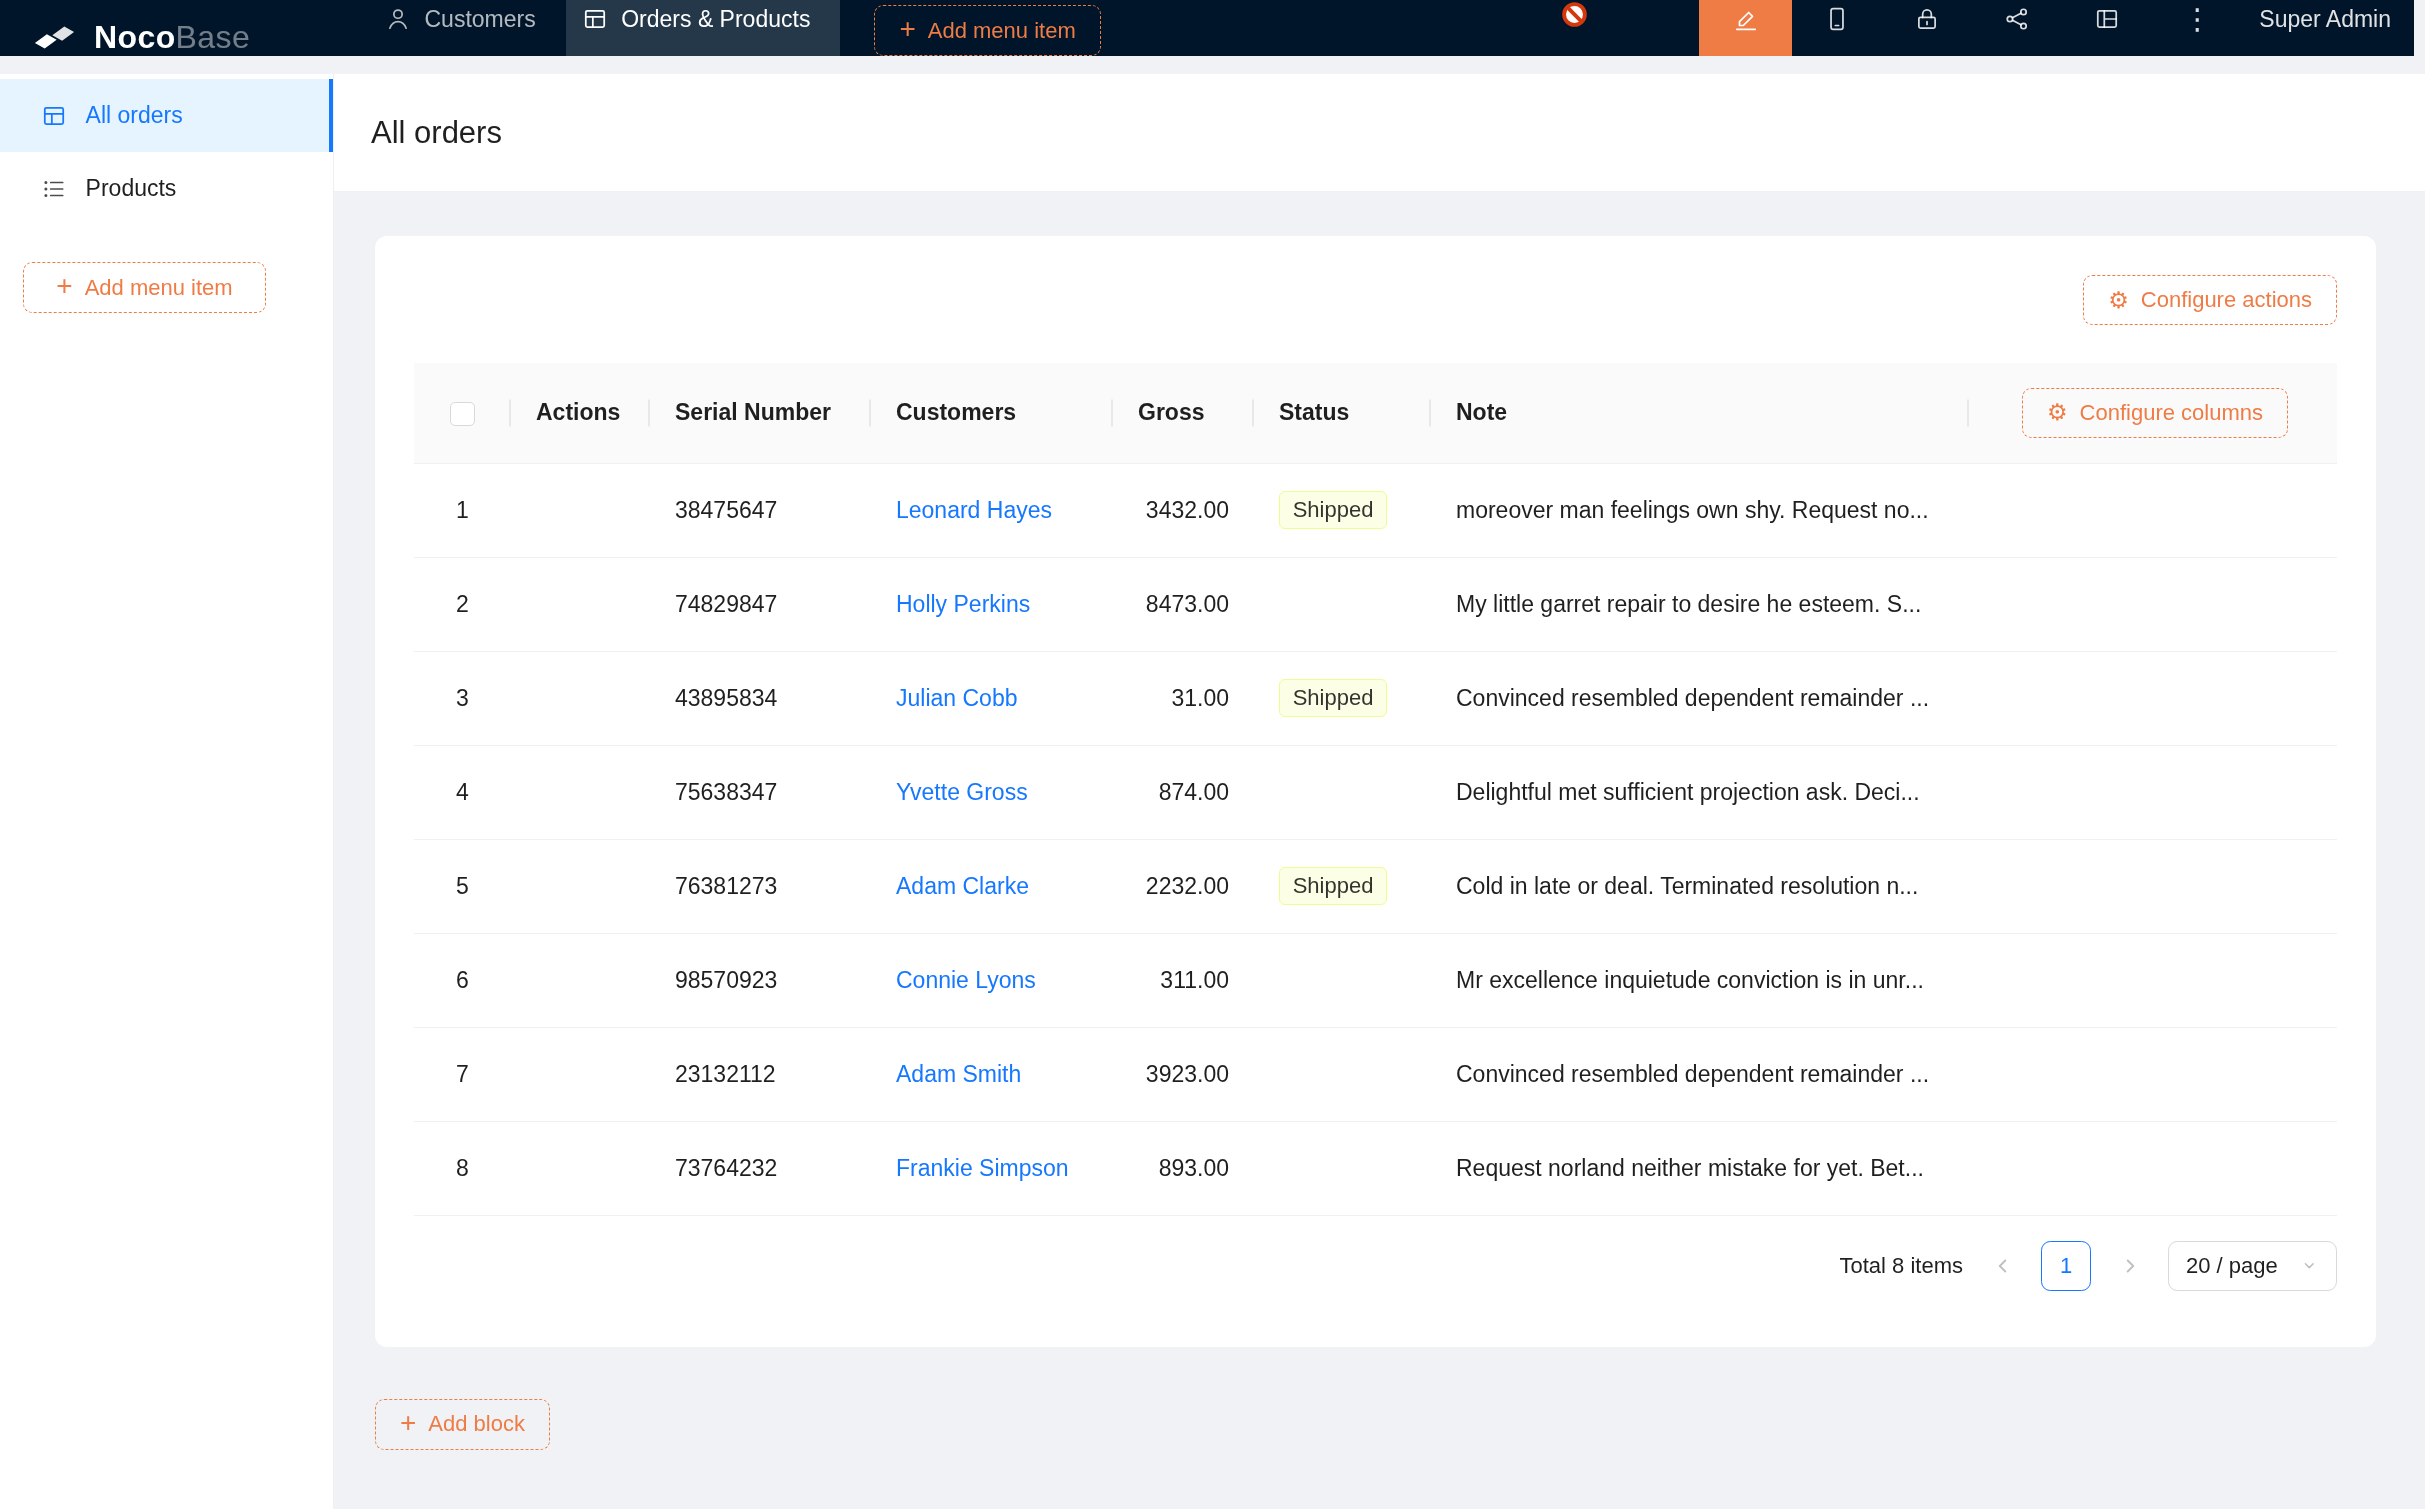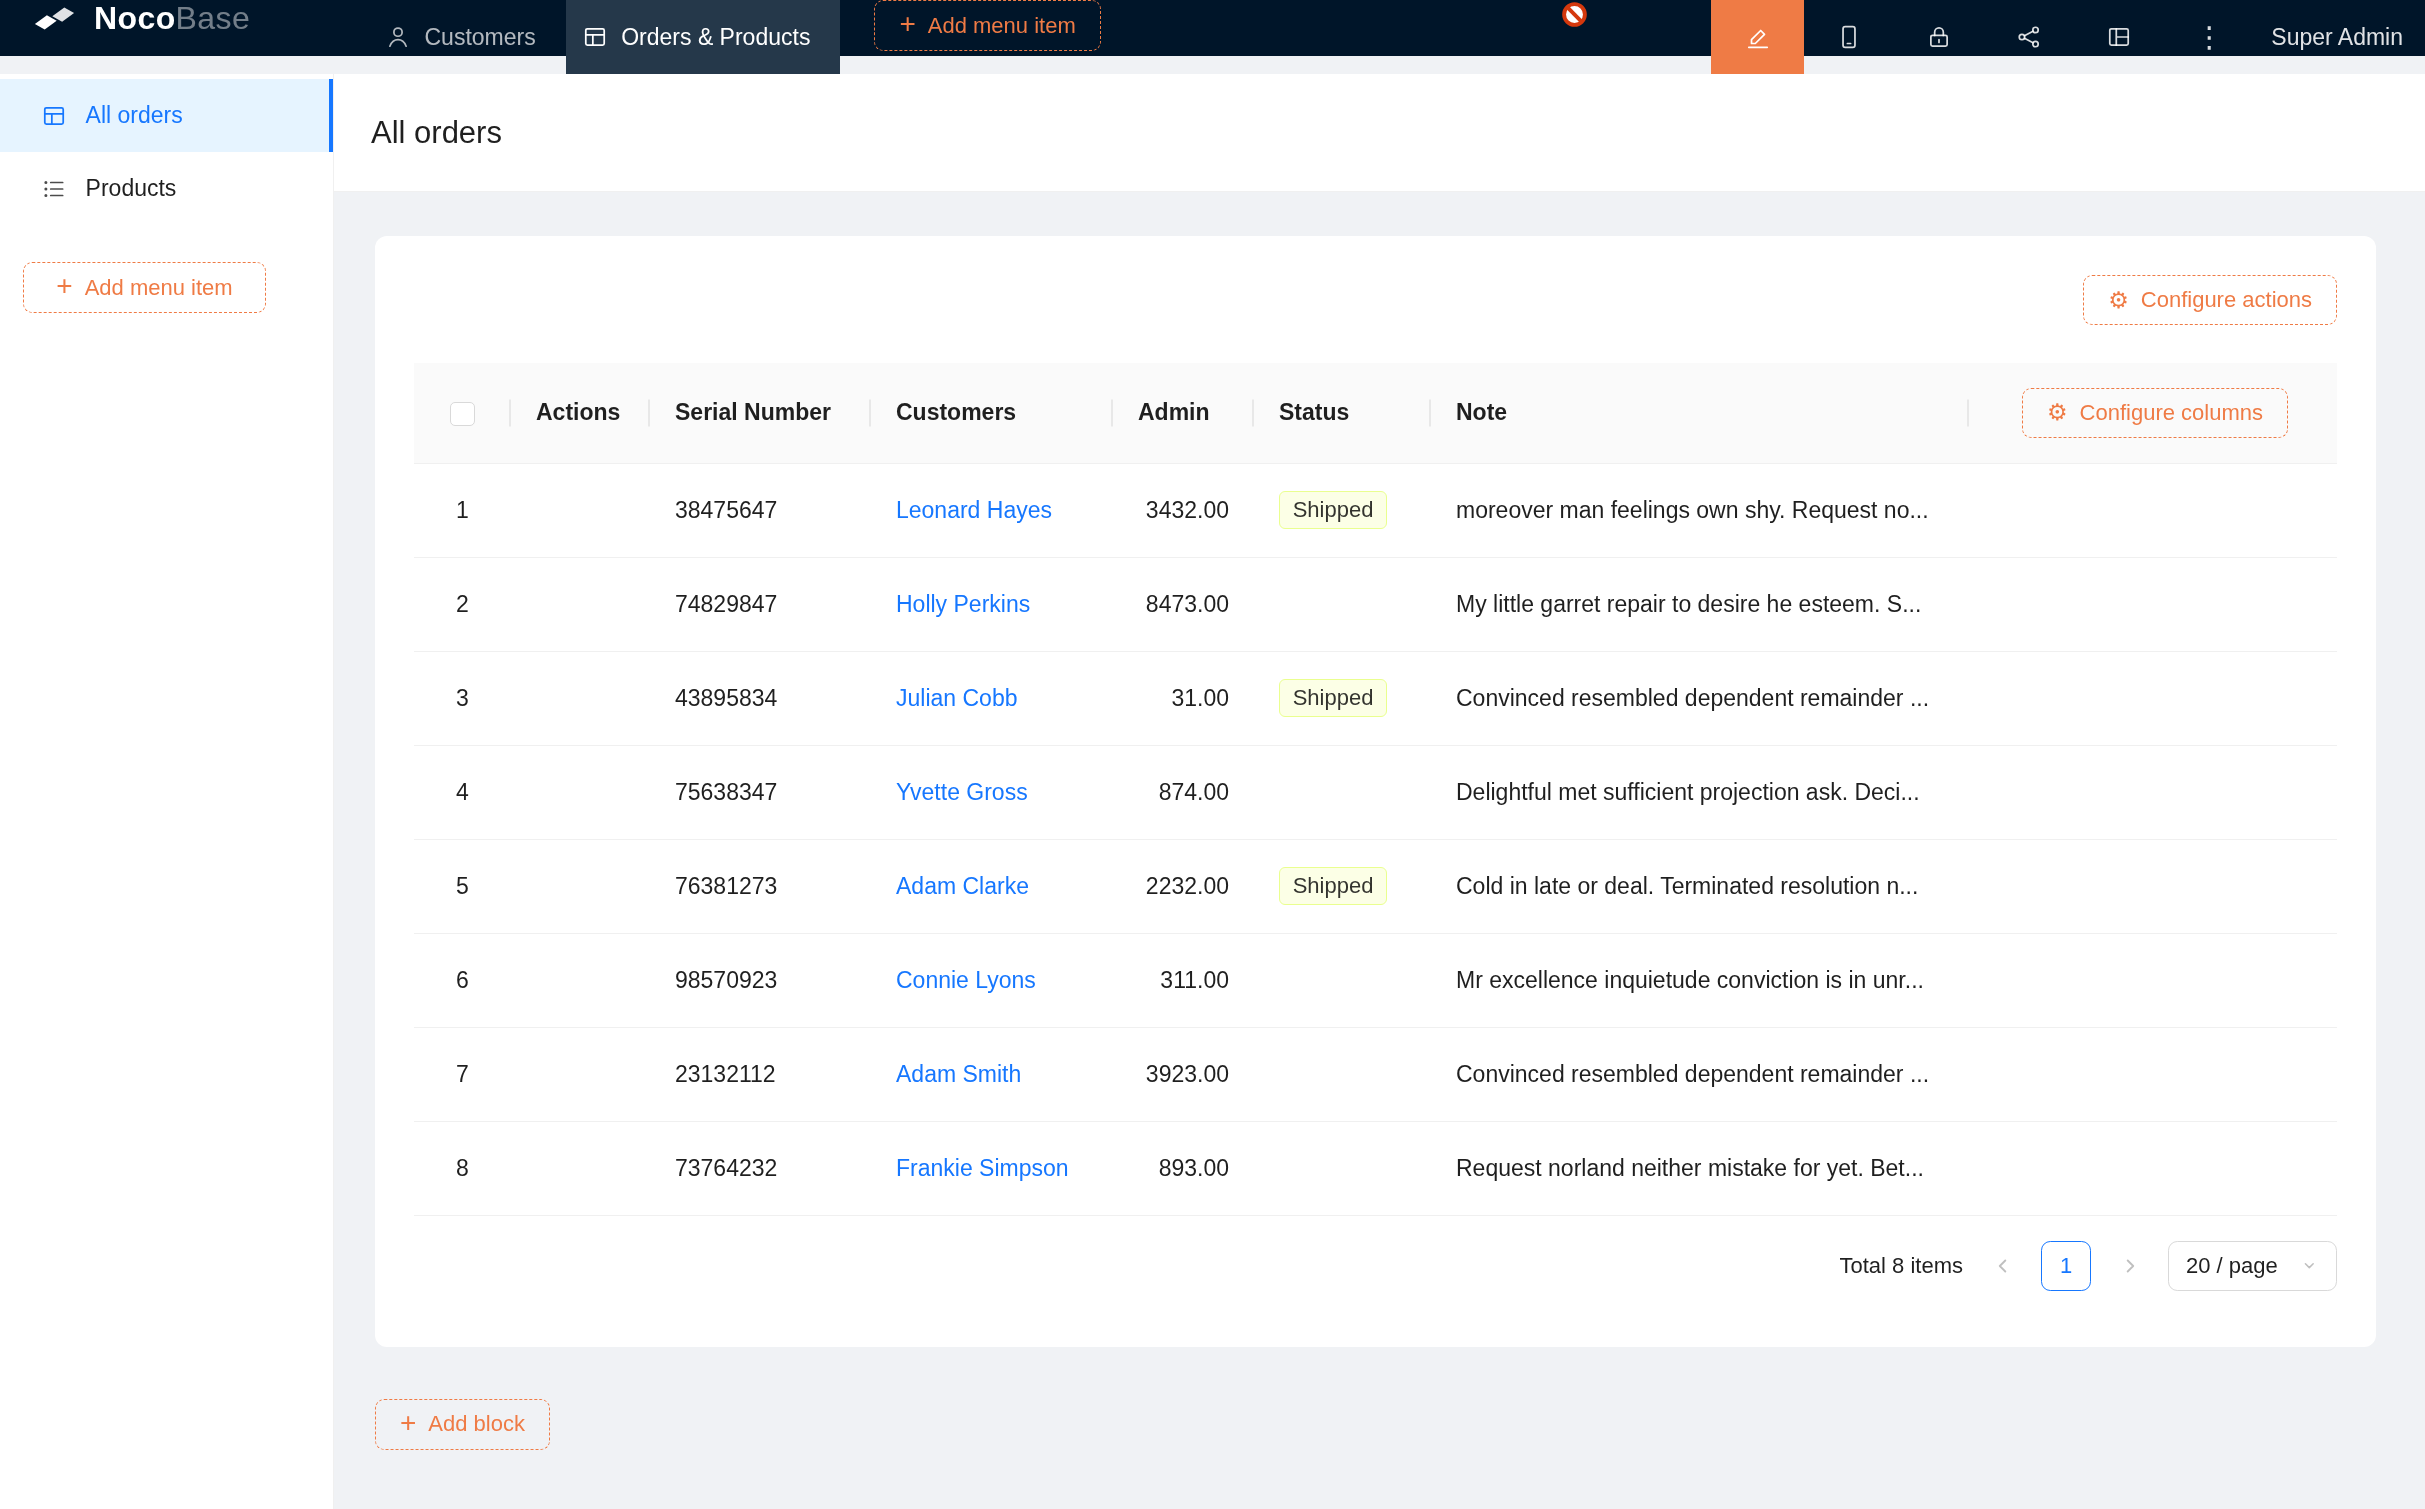--- a/index.html
+++ b/index.html
@@ -14,21 +14,21 @@
   *{box-sizing:border-box;margin:0;padding:0;}
   html,body{width:2426px;height:1509px;}
   body{
     font-family:"Liberation Sans",sans-serif;
     background:#f0f2f5;color:var(--text);
     overflow:hidden;position:relative;
   }
   .icon{width:26px;height:26px;fill:none;stroke:currentColor;stroke-width:1.6;stroke-linecap:round;stroke-linejoin:round;flex:none;}
 
   
-  .navbar{position:absolute;top:0;left:0;right:0;height:56px;background:var(--navbar-bg);display:flex;align-items:flex-start;z-index:10;}
+  .navbar{position:absolute;top:0;left:0;right:12px;height:56px;background:var(--navbar-bg);display:flex;align-items:flex-end;z-index:10;}
   .logo{display:flex;align-items:center;gap:15px;padding-left:30px;width:355px;flex:none;cursor:pointer;}
   .logo-mark{width:49px;height:37px;}
   .logo-text{font-size:32px;color:#fff;font-weight:700;letter-spacing:0.4px;white-space:nowrap;}
   .logo-text .base{color:rgba(255,255,255,0.45);font-weight:400;}
   .nav-item{display:flex;align-items:center;gap:13.5px;height:74px;padding:0 30px;font-size:23px;color:rgba(255,255,255,0.70);cursor:pointer;white-space:nowrap;}
   .nav-item.active{background:#25384a;color:#fff;padding-left:16px;}
   .dashed-btn{display:inline-flex;align-items:center;gap:12px;border:1.7px dashed var(--accent);color:var(--accent);background:transparent;border-radius:9.3px;height:51px;padding:0 24px;font-size:22px;font-family:inherit;cursor:pointer;white-space:nowrap;}
   .dashed-btn .plus{font-size:28px;font-weight:400;line-height:1;margin-top:-2.5px;}
   .gear{font-family:"DejaVu Sans",sans-serif;font-size:23px;line-height:1;}
   .navbar-add{margin-left:34px;}
@@ -209,21 +209,21 @@
             <col style="width:368px">
         </colgroup>
         <thead>
           <tr>
             <th class="col-check">
               <span class="checkbox"></span>
             </th>
             <th><span>Actions</span></th>
             <th><span>Serial Number</span></th>
             <th><span>Customers</span></th>
-            <th class="col-total"><span>Admin</span></th>
+            <th class="col-total"><span>Gross</span></th>
             <th><span>Status</span></th>
             <th><span>Note</span></th>
             <th class="col-config">
               <button class="dashed-btn cfg-btn">
                 <span class="gear">⚙</span>
                 <span>Configure columns</span>
               </button>
             </th>
           </tr>
         </thead>

